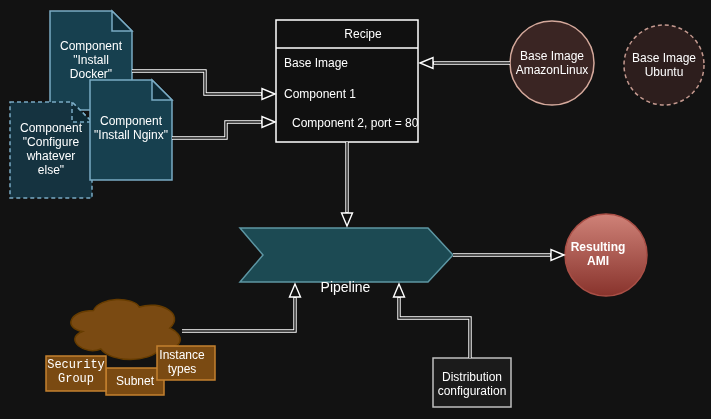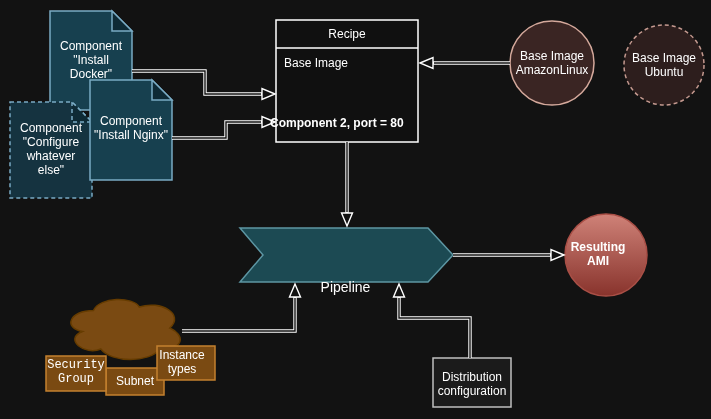--- a/index.html
+++ b/index.html
@@ -119,26 +119,27 @@
 Docker"</div>
 
   <div class="lbl" style="left:10px;top:121px;width:82px;">Component
 "Configure
 whatever
 else"</div>
 
   <div class="lbl" style="left:90px;top:114px;width:82px;">Component
 "Install Nginx"</div>
 
-  <div class="lbl" style="left:276px;top:27px;width:142px;">Recipe</div>
+  <div class="lbl" style="left:276px;top:27px;width:142px;padding-left:16px;">Recipe</div>
 
   <div class="lbl left" style="left:284px;top:56px;width:130px;">Base Image</div>
 
+  <div class="lbl left" style="left:284px;top:87px;width:130px;">Component 1</div>
 
-  <div class="lbl left" style="left:270px;top:116px;width:130px;font-weight:bold;">Component 2, port = 80</div>
+  <div class="lbl left" style="left:292px;top:116px;width:130px;">Component 2, port = 80</div>
 
   <div class="lbl" style="left:510px;top:49px;width:84px;">Base Image
 AmazonLinux</div>
 
   <div class="lbl" style="left:622px;top:51px;width:84px;">Base Image
 Ubuntu</div>
 
   <div class="lbl big" style="left:263px;top:247px;width:165px;margin-top:32px;">Pipeline</div>
 
   <div class="lbl bold" style="left:566px;top:240px;width:64px;">Resulting

